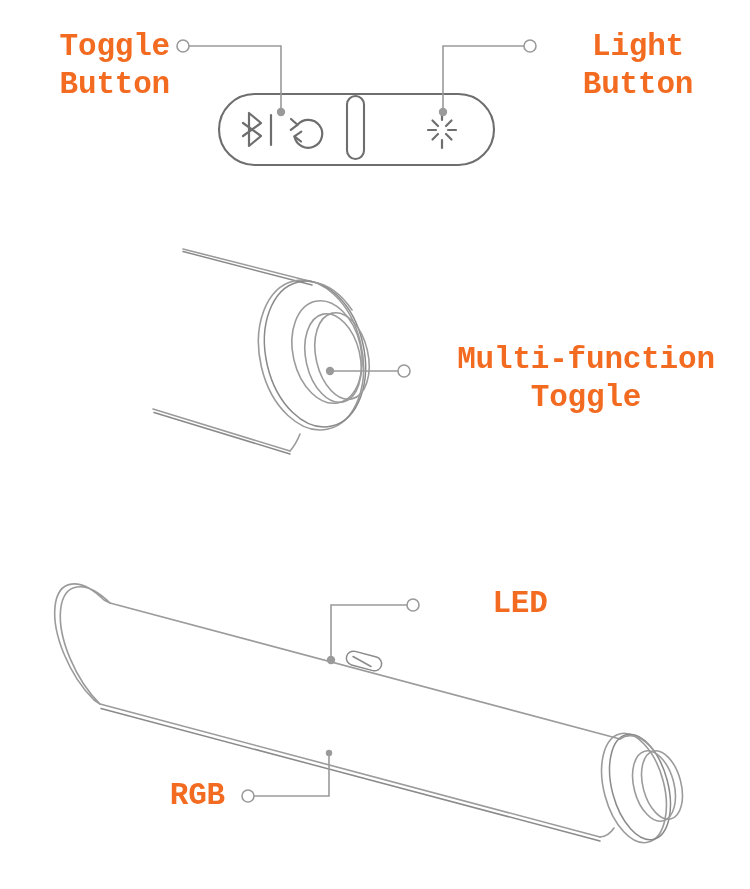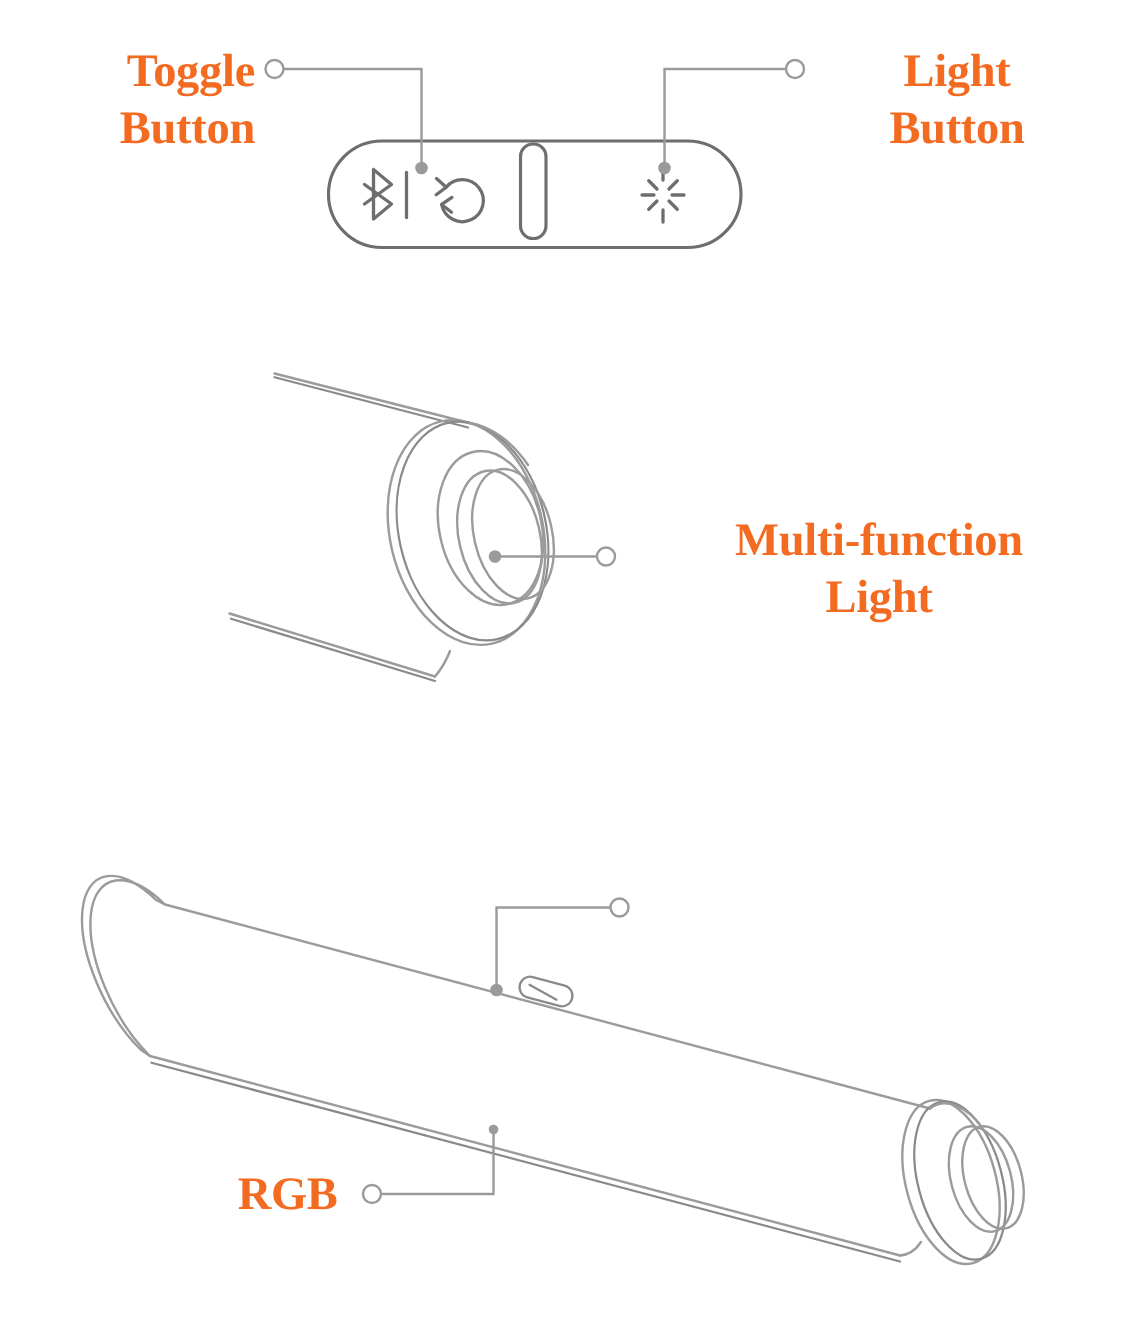--- a/index.html
+++ b/index.html
@@ -14,21 +14,21 @@
   #diagram-root {
     position: relative;
     width: 750px;
     height: 889px;
     background: #ffffff;
     overflow: hidden;
   }
   .callout-label {
     position: absolute;
     color: #F26B21;
-    font-family: Liberation Serif, serif;
+    font-family: Liberation Mono, monospace;
     font-weight: bold;
     font-size: 31px;
     line-height: 38px;
     letter-spacing: -0.2px;
     white-space: pre-line;
     user-select: none;
   }
   .callout-label.align-right {
     text-align: right;
   }
@@ -94,22 +94,23 @@
 
 <div id="diagram-root">
 
   <div class="callout-label align-right" style="left:30px; top:28px; width:140px;">Toggle
 Button</div>
 
   <div class="callout-label align-left" style="left:543px; top:28px; width:190px;">Light
 Button</div>
 
   <div class="callout-label align-left" style="left:441px; top:341px; width:290px;">Multi-function
-Light</div>
-
+Toggle</div>
+
+  <div class="callout-label align-left" style="left:440px; top:585px; width:160px;">LED</div>
 
   <div class="callout-label align-right" style="left:60px; top:777px; width:165px;text-align:right;">RGB</div>
 
   <svg class="layer" viewBox="0 0 750 889" xmlns="http://www.w3.org/2000/svg">
 
     <g>
       <rect x="219" y="94" width="275" height="71" rx="35.5" ry="35.5" class="art-stroke"></rect>
 
       <g>
         <path class="icon-stroke" d="M 249 113 L 249 146 L 261 136 L 243 123 M 249 113 L 261 123 L 243 136"></path>

